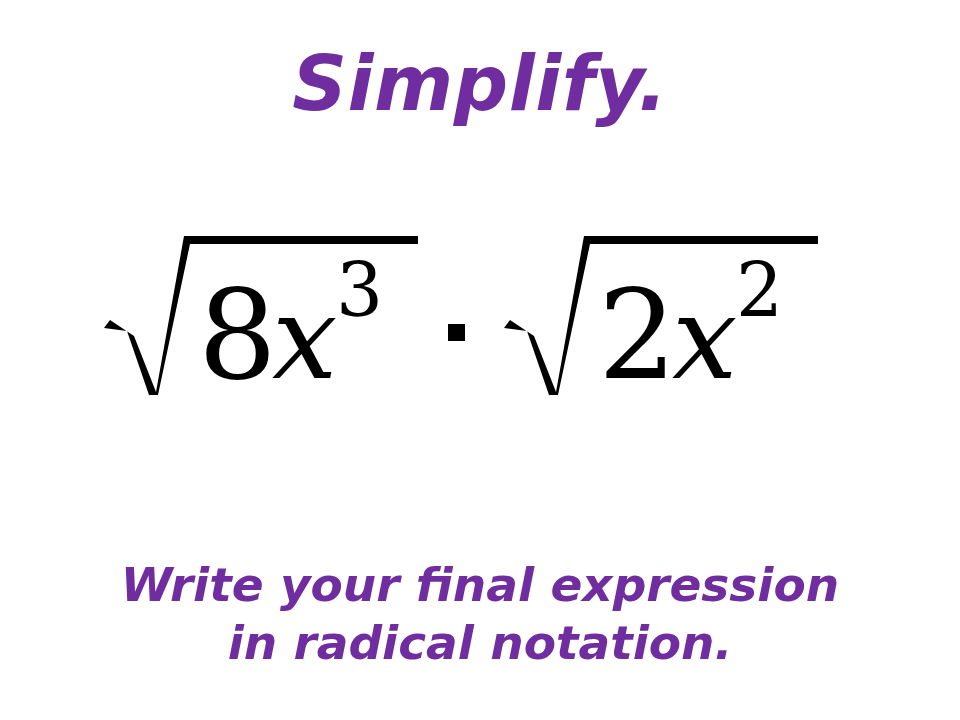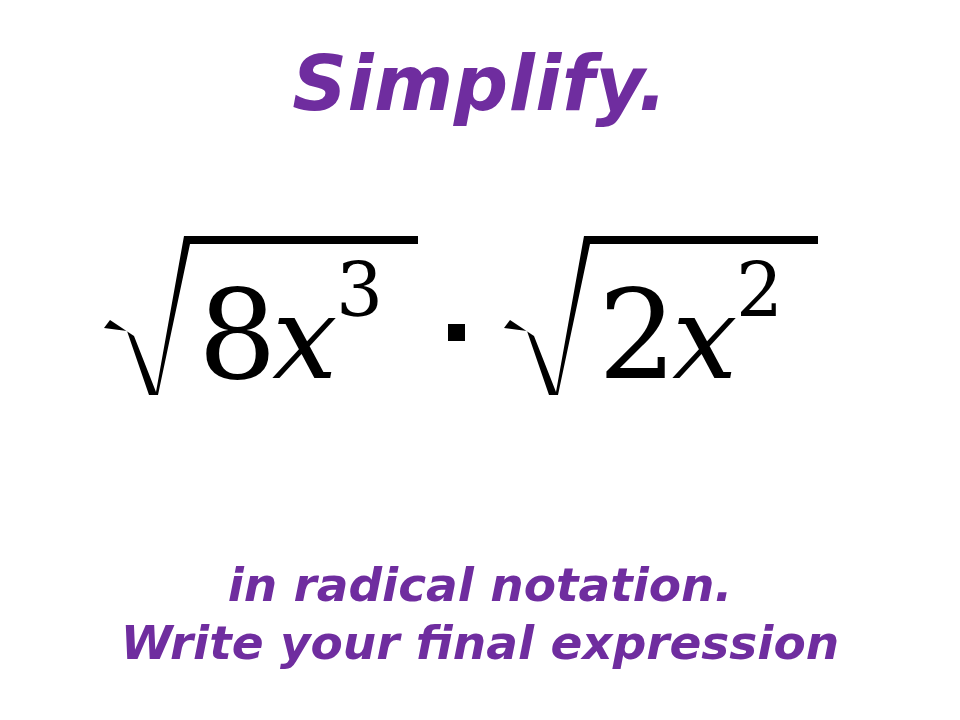--- a/index.html
+++ b/index.html
@@ -97,17 +97,17 @@
         <path fill="#000000" d="M 404,110 L 410,102 L 434,118 L 456,174 L 484,18 L 718,18 L 718,26 L 490,26 L 458,177 L 449,177 L 427,113 Z"></path>
       </g>
 
       <text x="498" y="160" fill="#000000" font-family="DejaVu Serif, serif" font-size="124" font-weight="400">2</text>
       <text x="572" y="160" fill="#000000" font-family="DejaVu Serif, serif" font-size="116" font-style="italic" font-weight="400">x</text>
       <text x="636" y="98" fill="#000000" font-family="DejaVu Serif, serif" font-size="74" font-weight="400">2</text>
     </svg>
   </div>
 
   <div class="instruction" style="color: rgb(111, 45, 159);">
+    <span class="line">Write your final expression</span>
     <span class="line">in radical notation.</span>
-    <span class="line">Write your final expression</span>
   </div>
 
 </div>
 
 </body></html>

